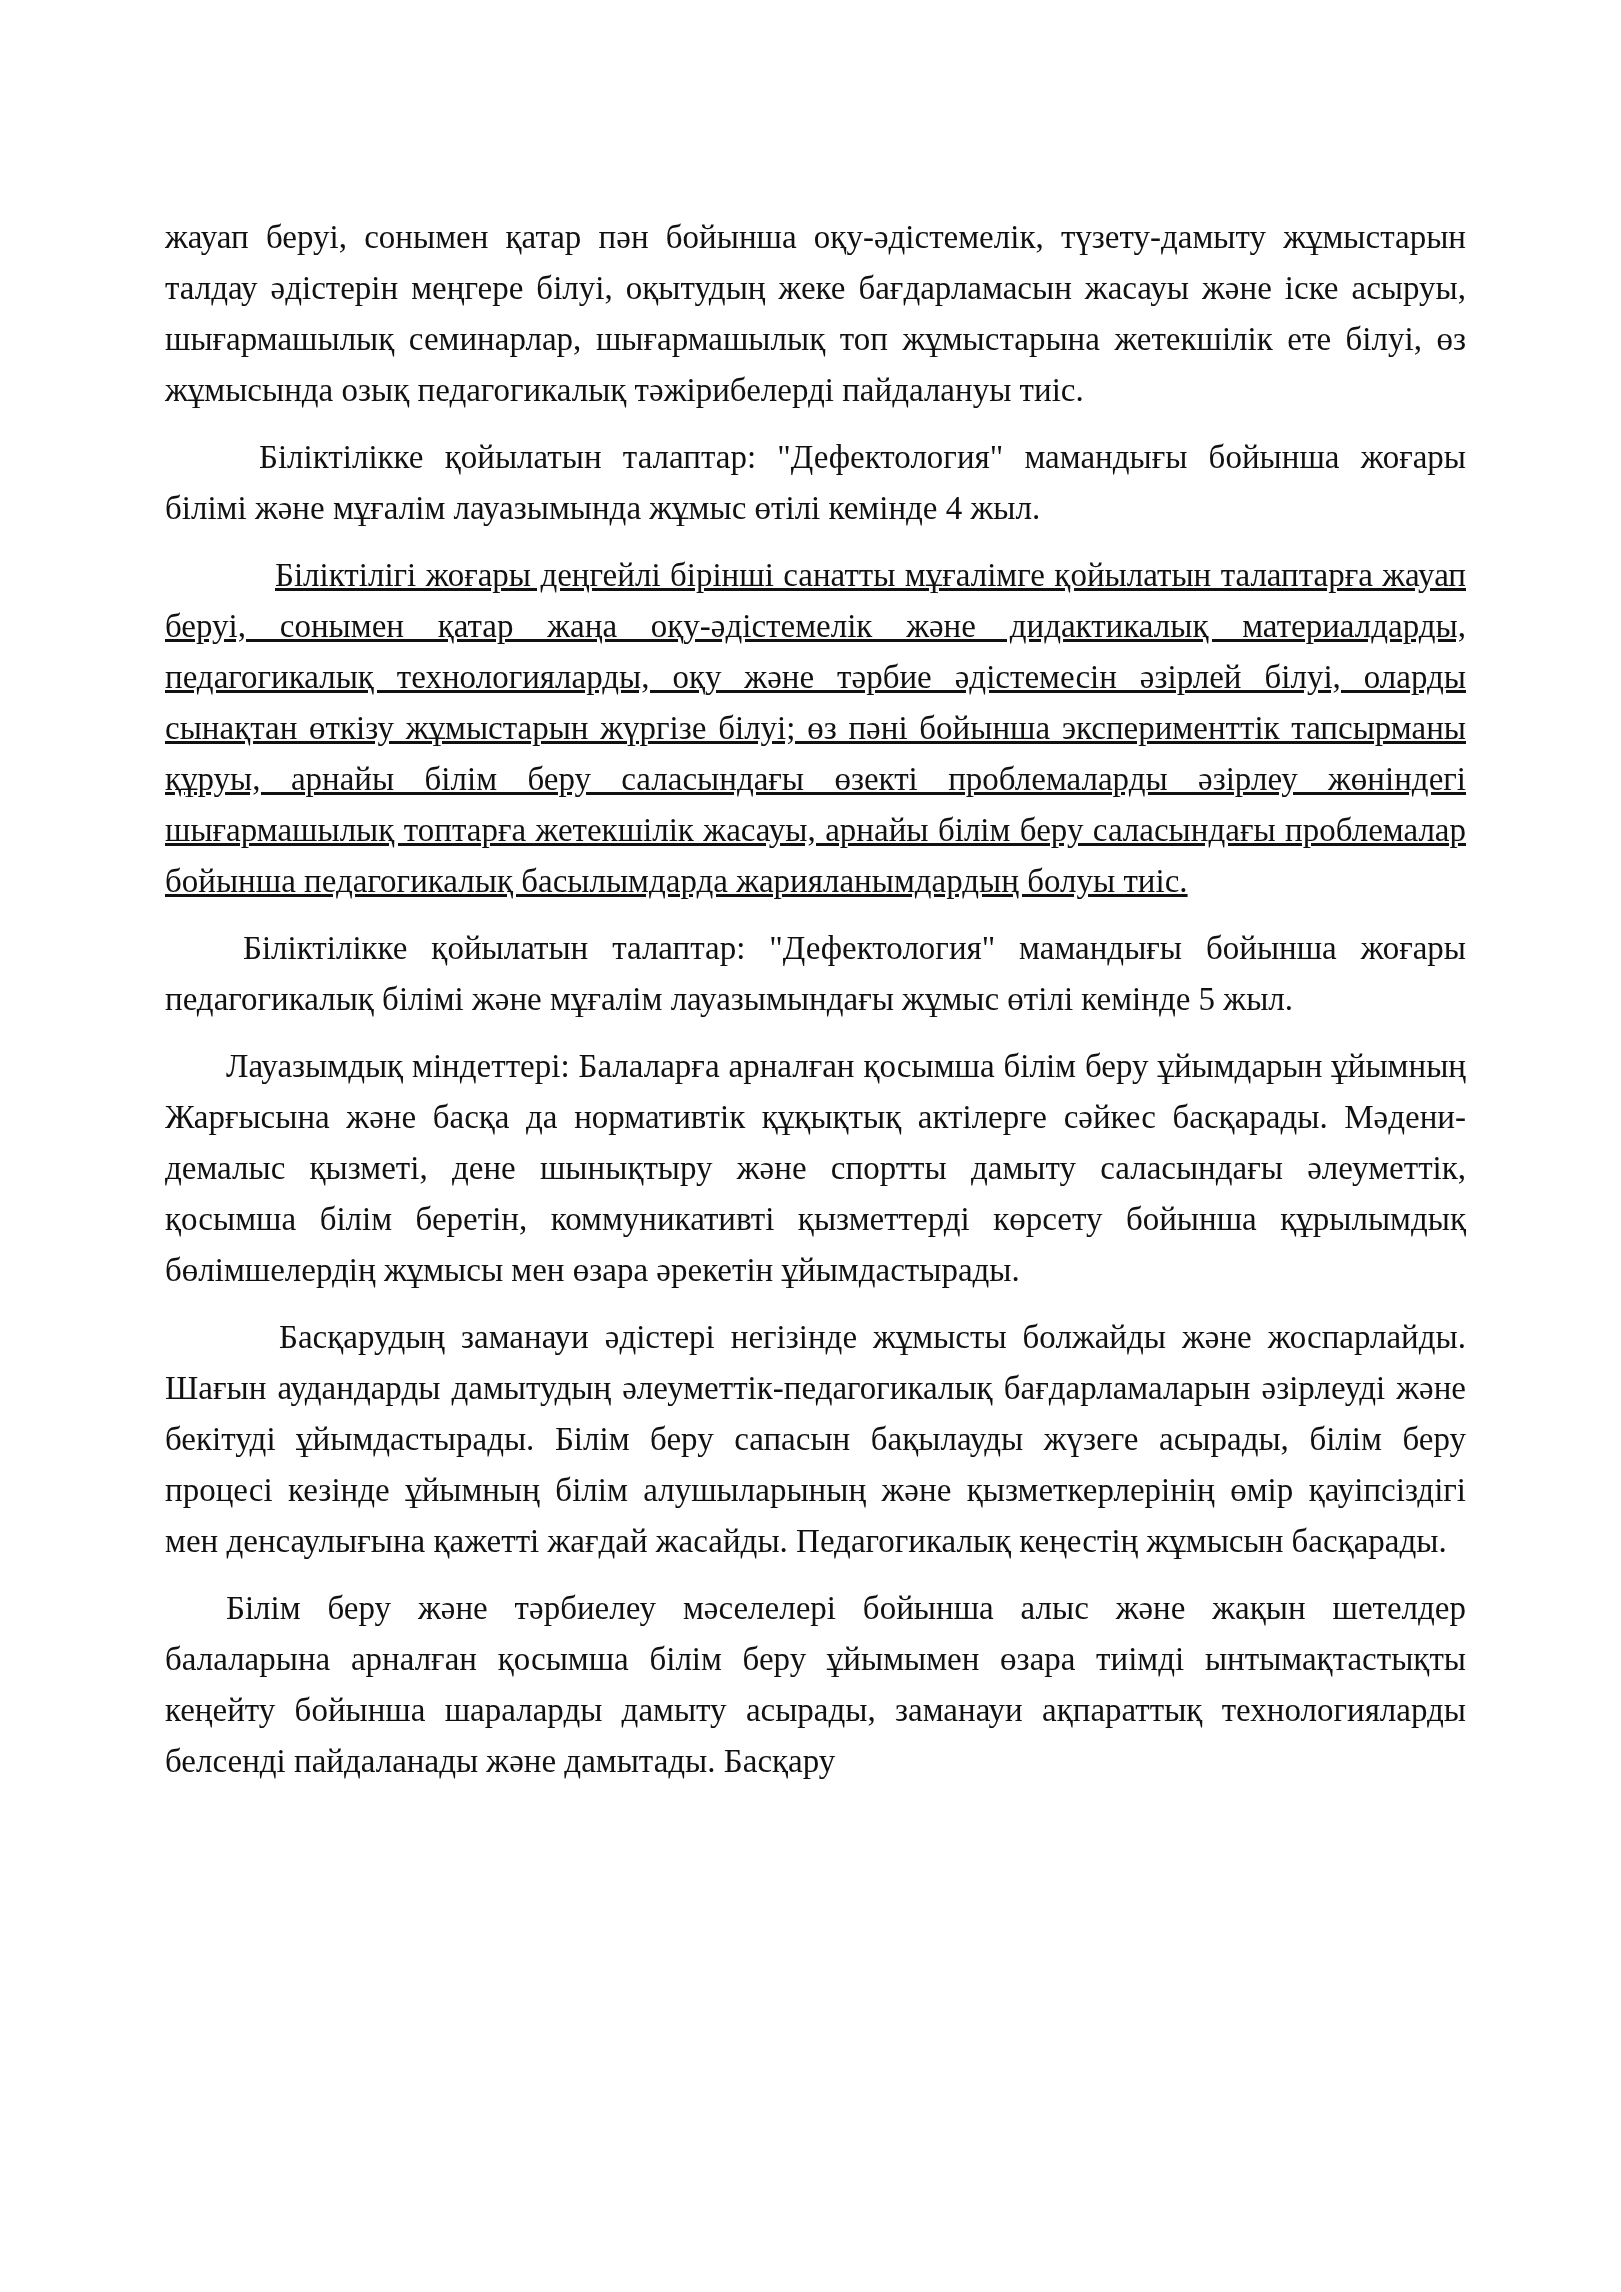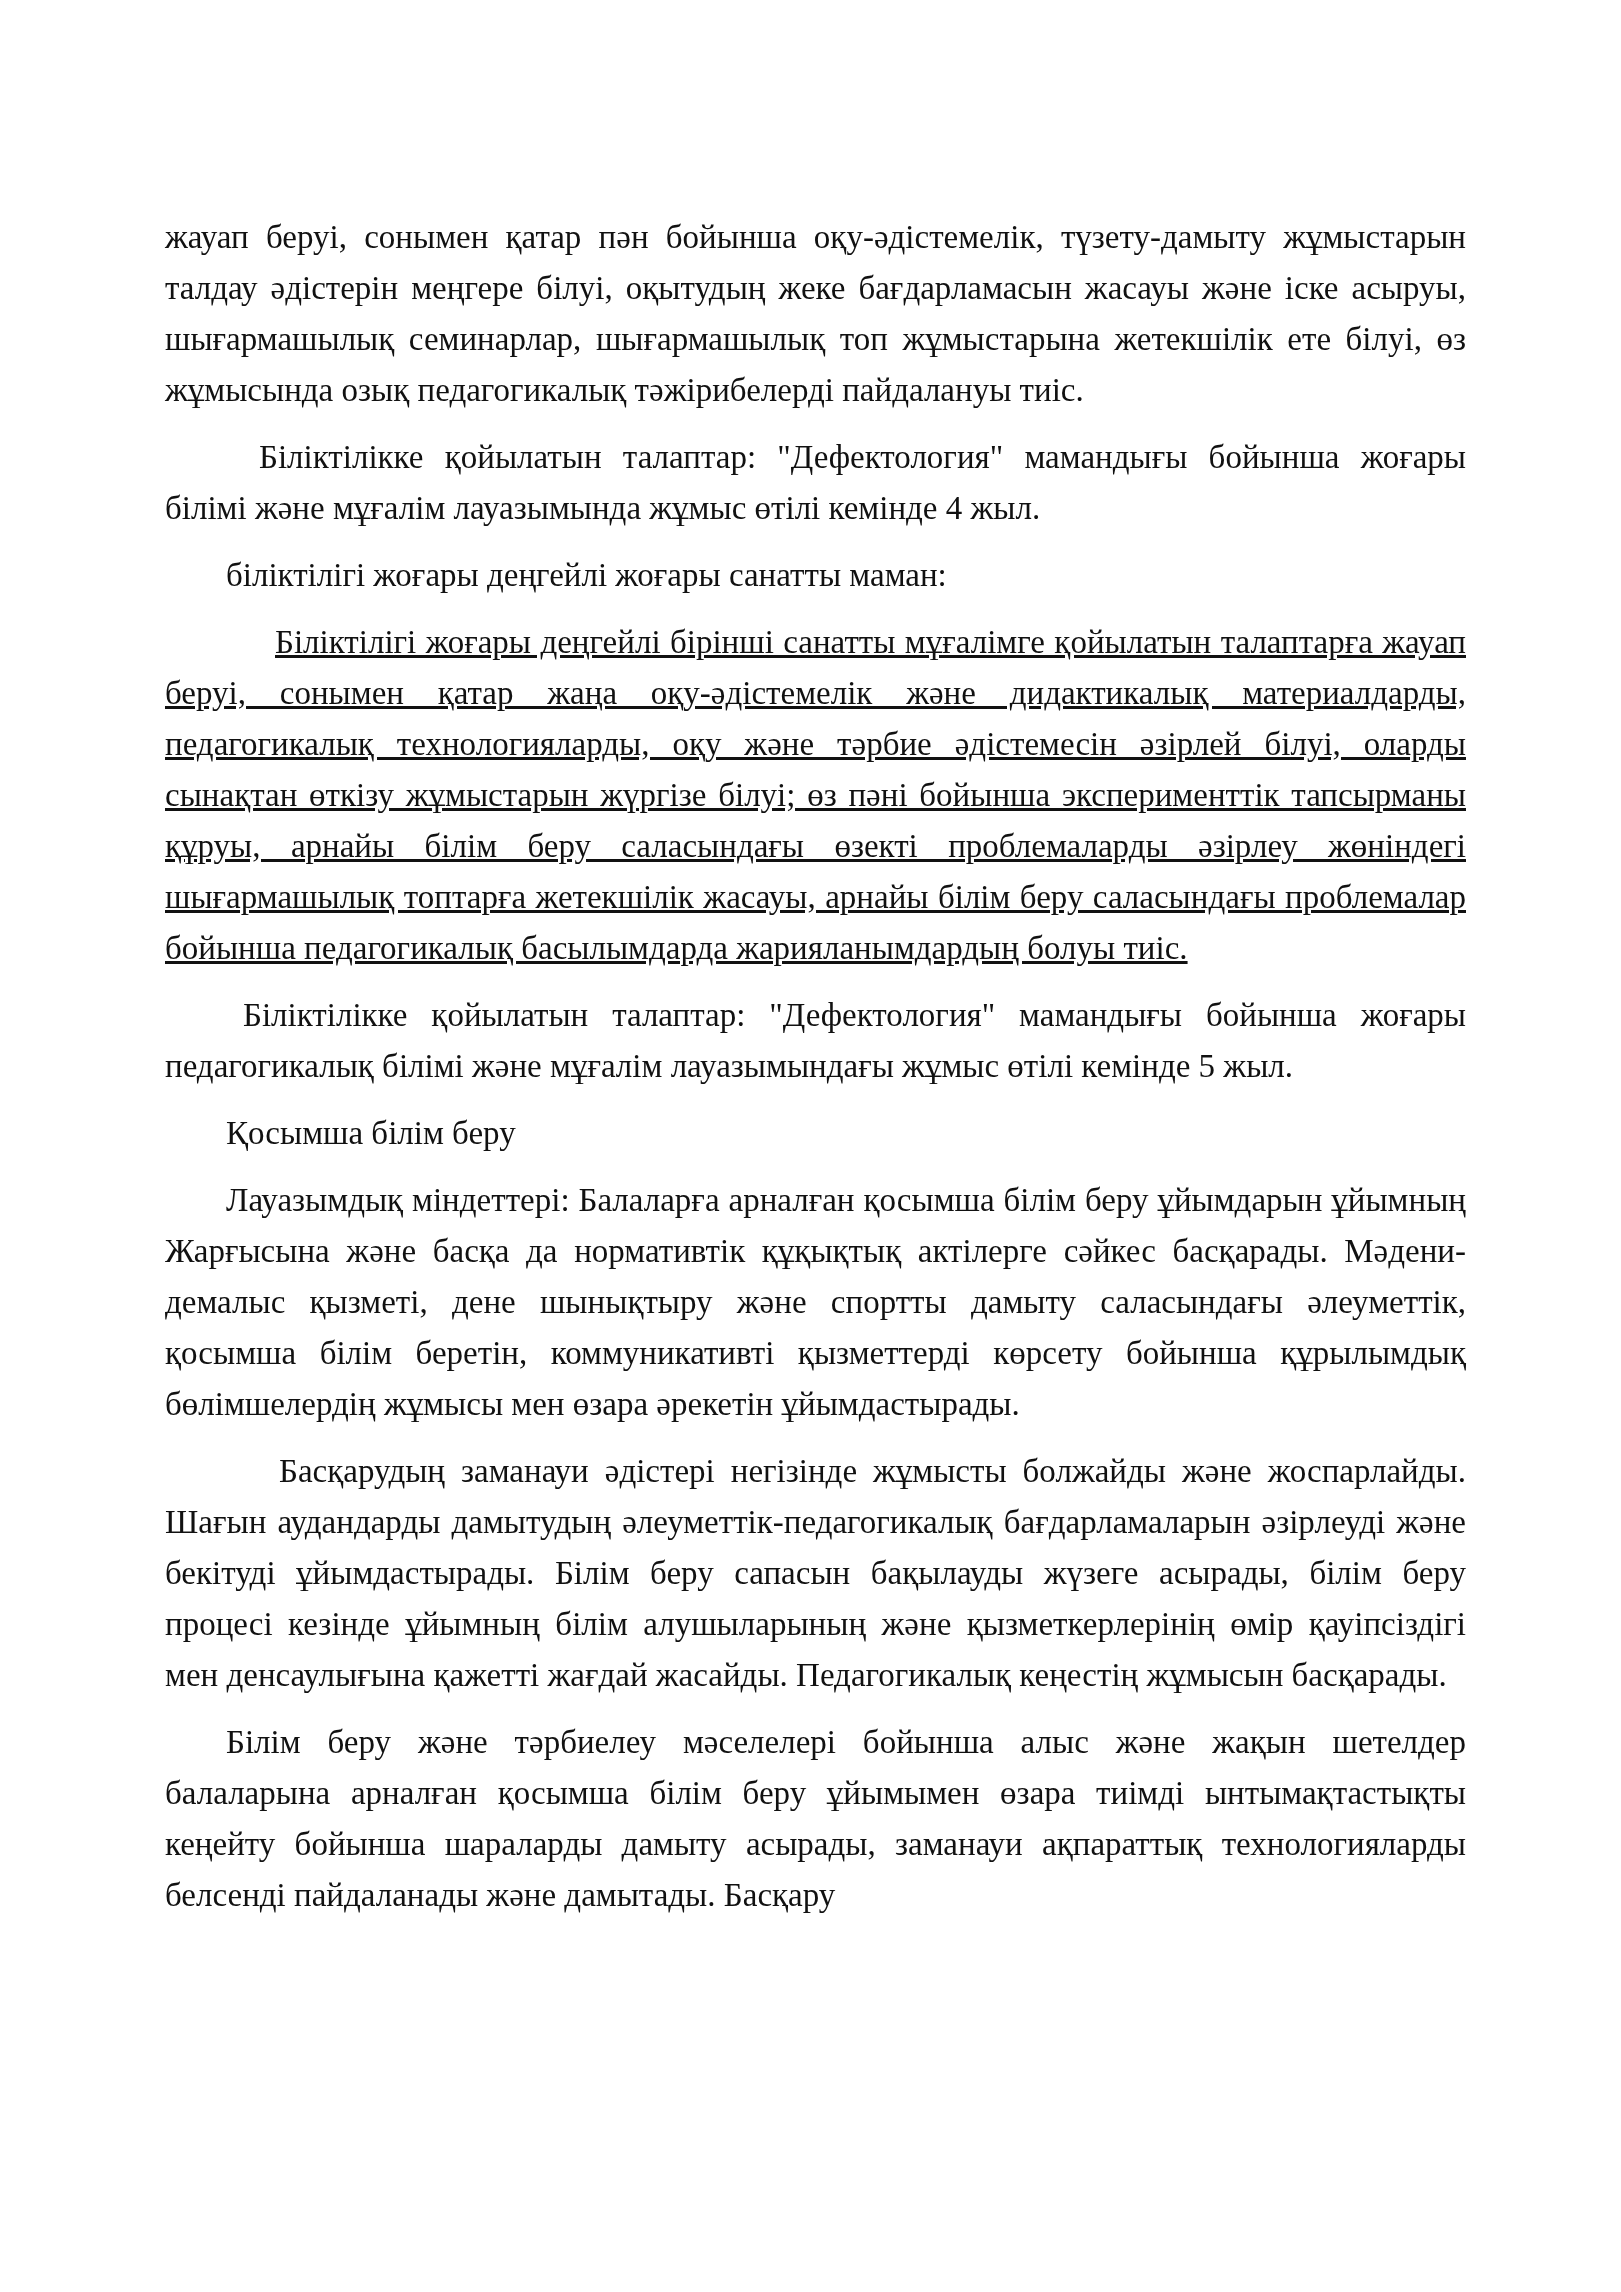--- a/index.html
+++ b/index.html
@@ -21,21 +21,19 @@
   .ind-c { text-indent: 61px; }
   .ind-d { text-indent: 78px; }
   .ind-f { text-indent: 114px; }
 </style>
 </head>
 <body>
 
 <div class="page">
   <p class="last-left">жауап беруі, сонымен қатар пән бойынша оқу-әдістемелік, түзету-дамыту жұмыстарын талдау әдістерін меңгере білуі, оқытудың жеке бағдарламасын жасауы және іске асыруы, шығармашылық семинарлар, шығармашылық топ жұмыстарына жетекшілік ете білуі, өз жұмысында озық педагогикалық тәжірибелерді пайдалануы тиіс.</p>
   <p class="ind-a last-left">Біліктілікке қойылатын талаптар: "Дефектология" мамандығы бойынша жоғары білімі және мұғалім лауазымында жұмыс өтілі кемінде 4 жыл.</p>
-  <p class="ind-c last-left">біліктілігі жоғары деңгейлі жоғары санатты маман:</p>
   <p class="ind-b last-left">Біліктілігі жоғары деңгейлі бірінші санатты мұғалімге қойылатын талаптарға жауап беруі, сонымен қатар жаңа оқу-әдістемелік және дидактикалық материалдарды, педагогикалық технологияларды, оқу және тәрбие әдістемесін әзірлей білуі, оларды сынақтан өткізу жұмыстарын жүргізе білуі; өз пәні бойынша эксперименттік тапсырманы құруы, арнайы білім беру саласындағы өзекті проблемаларды әзірлеу жөніндегі шығармашылық топтарға жетекшілік жасауы, арнайы білім беру саласындағы проблемалар бойынша педагогикалық басылымдарда жарияланымдардың болуы тиіс.</p>
   <p class="ind-d last-left">Біліктілікке қойылатын талаптар: "Дефектология" мамандығы бойынша жоғары педагогикалық білімі және мұғалім лауазымындағы жұмыс өтілі кемінде 5 жыл.</p>
-  <p class="ind-c last-left">Қосымша білім беру</p>
   <p class="ind-c last-left">Лауазымдық міндеттері: Балаларға арналған қосымша білім беру ұйымдарын ұйымның Жарғысына және басқа да нормативтік құқықтық актілерге сәйкес басқарады. Мәдени-демалыс қызметі, дене шынықтыру және спортты дамыту саласындағы әлеуметтік, қосымша білім беретін, коммуникативті қызметтерді көрсету бойынша құрылымдық бөлімшелердің жұмысы мен өзара әрекетін ұйымдастырады.</p>
   <p class="ind-f last-left">Басқарудың заманауи әдістері негізінде жұмысты болжайды және жоспарлайды. Шағын аудандарды дамытудың әлеуметтік-педагогикалық бағдарламаларын әзірлеуді және бекітуді ұйымдастырады. Білім беру сапасын бақылауды жүзеге асырады, білім беру процесі кезінде ұйымның білім алушыларының және қызметкерлерінің өмір қауіпсіздігі мен денсаулығына қажетті жағдай жасайды. Педагогикалық кеңестің жұмысын басқарады.</p>
   <p class="ind-c">Білім беру және тәрбиелеу мәселелері бойынша алыс және жақын шетелдер балаларына арналған қосымша білім беру ұйымымен өзара тиімді ынтымақтастықты кеңейту бойынша шараларды дамыту асырады, заманауи ақпараттық технологияларды белсенді пайдаланады және дамытады. Басқару</p>
 </div>
 
 
 </body></html>

